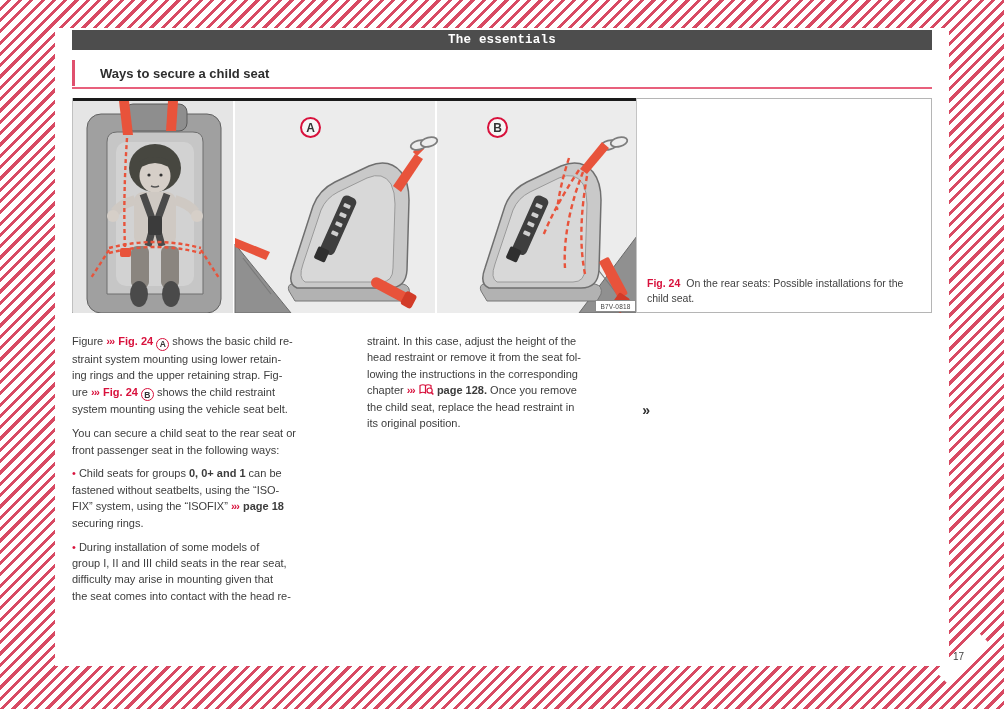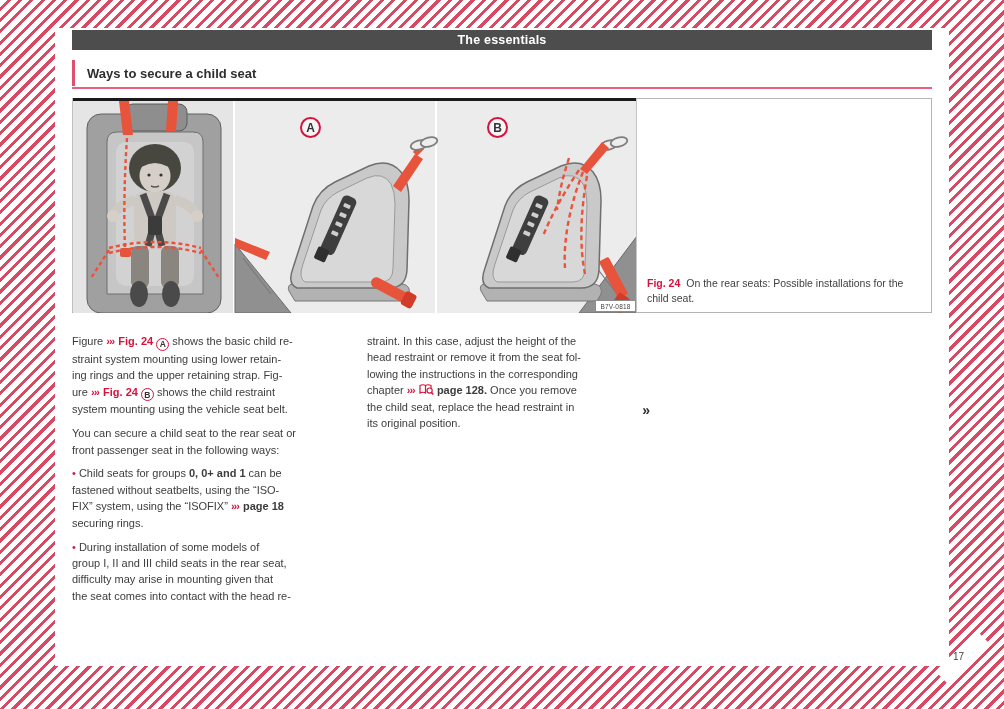--- a/index.html
+++ b/index.html
@@ -9,25 +9,25 @@
     background:repeating-linear-gradient(135deg,#ffffff 0 5px,#d84a63 5px 8px);
     position:relative; color:#3c3c3c;
   }
   .page {
     position:absolute; left:55px; top:28px; width:894px; height:638px;
     background:#ffffff;
   }
   .header-bar {
     position:absolute; left:17px; top:2px; width:860px; height:20px;
     background:#4d4d4d; color:#ffffff; font-size:12.5px; font-weight:bold;
-    text-align:center; line-height:20px; letter-spacing:.2px;
+    text-align:center; line-height:20px; letter-spacing:.2px;font-family:Liberation Mono, monospace;
   }
   .section-title {
     position:absolute; left:17px; top:32px; height:26px; width:860px;
-    border-left:3px solid #e0506e; padding-left:12px;
+    border-left:3px solid #e0506e; padding-left:25px;
     display:flex; align-items:center;
     font-size:13px; font-weight:bold; color:#2e2e2e;
   }
   .section-rule {
     position:absolute; left:17px; top:59px; width:860px; height:2px; background:#e8607c;
   }
   .figure-box { position:absolute; left:17px; top:70px; width:860px; height:215px; }
   .illustration {
     position:absolute; left:0; top:0; width:564px; height:215px;
     border-bottom:1px solid #9a9a9a; border-left:1px solid #c0c0c0;

